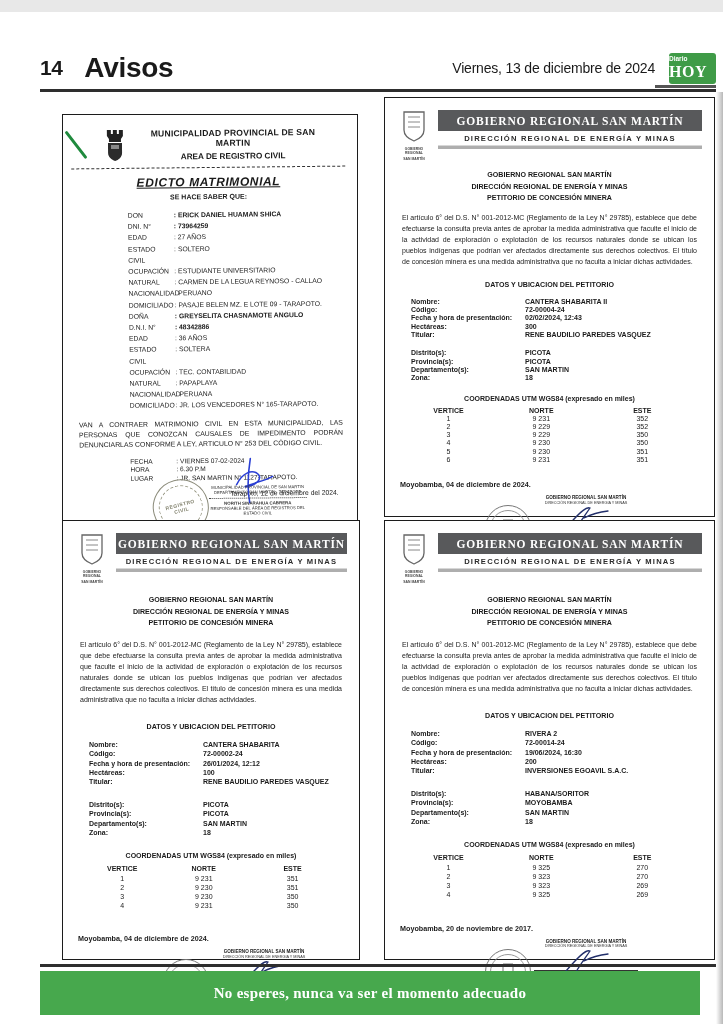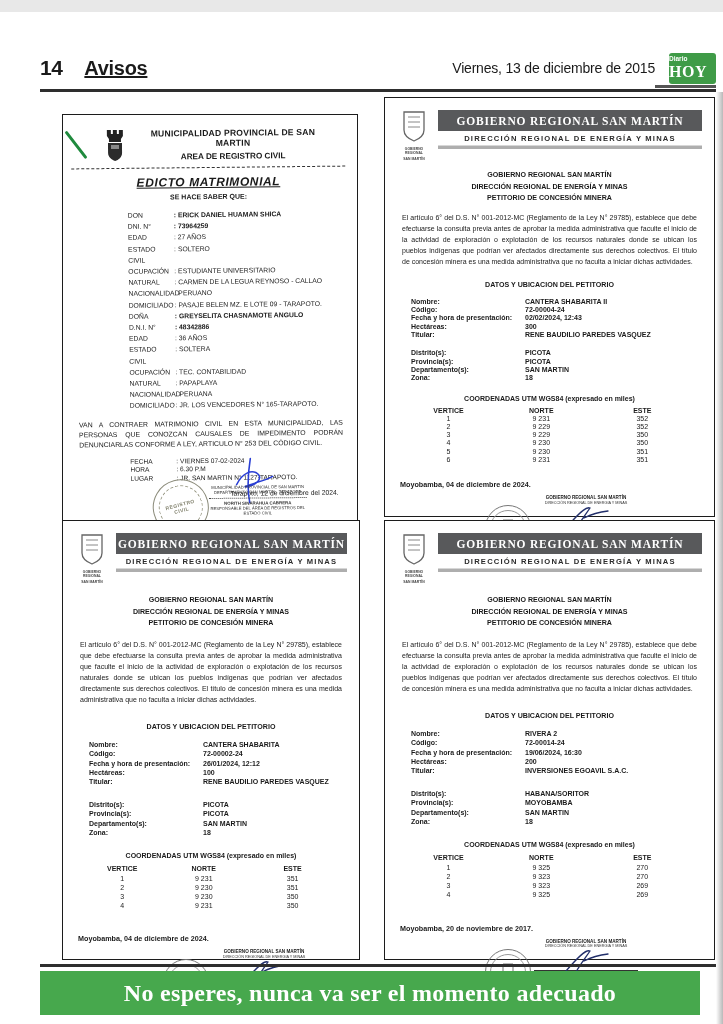--- a/index.html
+++ b/index.html
@@ -2,21 +2,21 @@
 <html><head>
 <meta charset="utf-8">
 <style>
   * { margin:0; padding:0; box-sizing:border-box; }
   body { background:#e8e8e8; font-family:"Liberation Sans", sans-serif; color:#1a1a1a; }
   .page { position:relative; width:723px; height:1024px; background:#ffffff; margin:12px auto; overflow:hidden; }
 
   
   .np-header { position:absolute; left:40px; top:38px; width:676px; height:36px; display:flex; align-items:center; }
   .np-pagenum { font-size:21px; font-weight:bold; letter-spacing:-0.5px; }
-  .np-section { font-size:20px; font-weight:bold; margin-left:22px; letter-spacing:-0.3px;text-decoration:underline; }
+  .np-section { font-size:28px; font-weight:bold; margin-left:22px; letter-spacing:-0.3px; }
   .np-date { margin-left:auto; font-size:14px; letter-spacing:-0.2px; margin-right:14px; }
   .np-logo { width:47px; height:31px; background:#3f9b47; border-radius:3px; display:flex; flex-direction:column; align-items:flex-start; justify-content:center; line-height:1; }
   .np-logo .diario { color:#fff; font-size:6.5px; font-weight:bold; margin-bottom:1px; }
   .np-logo .hoy { color:#fff; font-size:16px; font-weight:bold; font-family:"Liberation Serif", serif; letter-spacing:0.5px; }
   .np-rule { position:absolute; left:40px; top:77px; width:676px; height:3px; background:#2e2e2e; }
   .np-logo-rule { position:absolute; left:655px; top:73px; width:61px; height:3px; background:#555; }
 
   
   .docbox { position:absolute; border:1.6px solid #1c1c1c; background:#fff; }
   .box-edicto { left:62px; top:102px; width:296px; height:420px; }
@@ -94,35 +94,35 @@
   .tall .m-gap { height:13px; }
   .tall .m-coords { margin-top:15px; }
   .tall .m-trow { line-height:9.2px; }
   .tall .m-dateline { margin-top:24px; }
   .tall .m-intro { margin-top:11px; }
   .tall .m-headings { margin-top:11px; }
 
   
   .foot-rule { position:absolute; left:40px; top:952px; width:676px; height:2.5px; background:#2e2e2e; }
   .banner { position:absolute; left:40px; top:959px; width:660px; height:44px; background:#47a84d; display:flex; align-items:center; justify-content:center; }
-  .banner span { color:#fff; font-family:"Liberation Serif", serif; font-weight:bold; font-size:24px; letter-spacing:0.3px; }
+  .banner span { color:#fff; font-family:"Liberation Serif", serif; font-weight:bold; font-size:15px; letter-spacing:0.3px; }
 
   
   .shadow-right { position:absolute; right:0; top:80px; width:7px; height:932px; background:linear-gradient(to right, rgba(0,0,0,0), rgba(0,0,0,0.28)); }
   .shadow-bottom { position:absolute; left:0; top:1013px; width:723px; height:11px; background:linear-gradient(to bottom, rgba(0,0,0,0), rgba(0,0,0,0.22)); }
 </style>
 </head>
 <body>
 
 <div class="page">
 
   <div class="np-header">
     <span class="np-pagenum">14</span>
     <span class="np-section">Avisos</span>
-    <span class="np-date">Viernes, 13 de diciembre de 2015</span>
+    <span class="np-date">Viernes, 13 de diciembre de 2024</span>
     <div class="np-logo">
       <span class="diario">Diario</span>
       <span class="hoy">HOY</span>
     </div>
   </div>
   <div class="np-rule"></div>
   <div class="np-logo-rule"></div>
 
   <div class="docbox box-edicto">
     <div class="ed-content">

